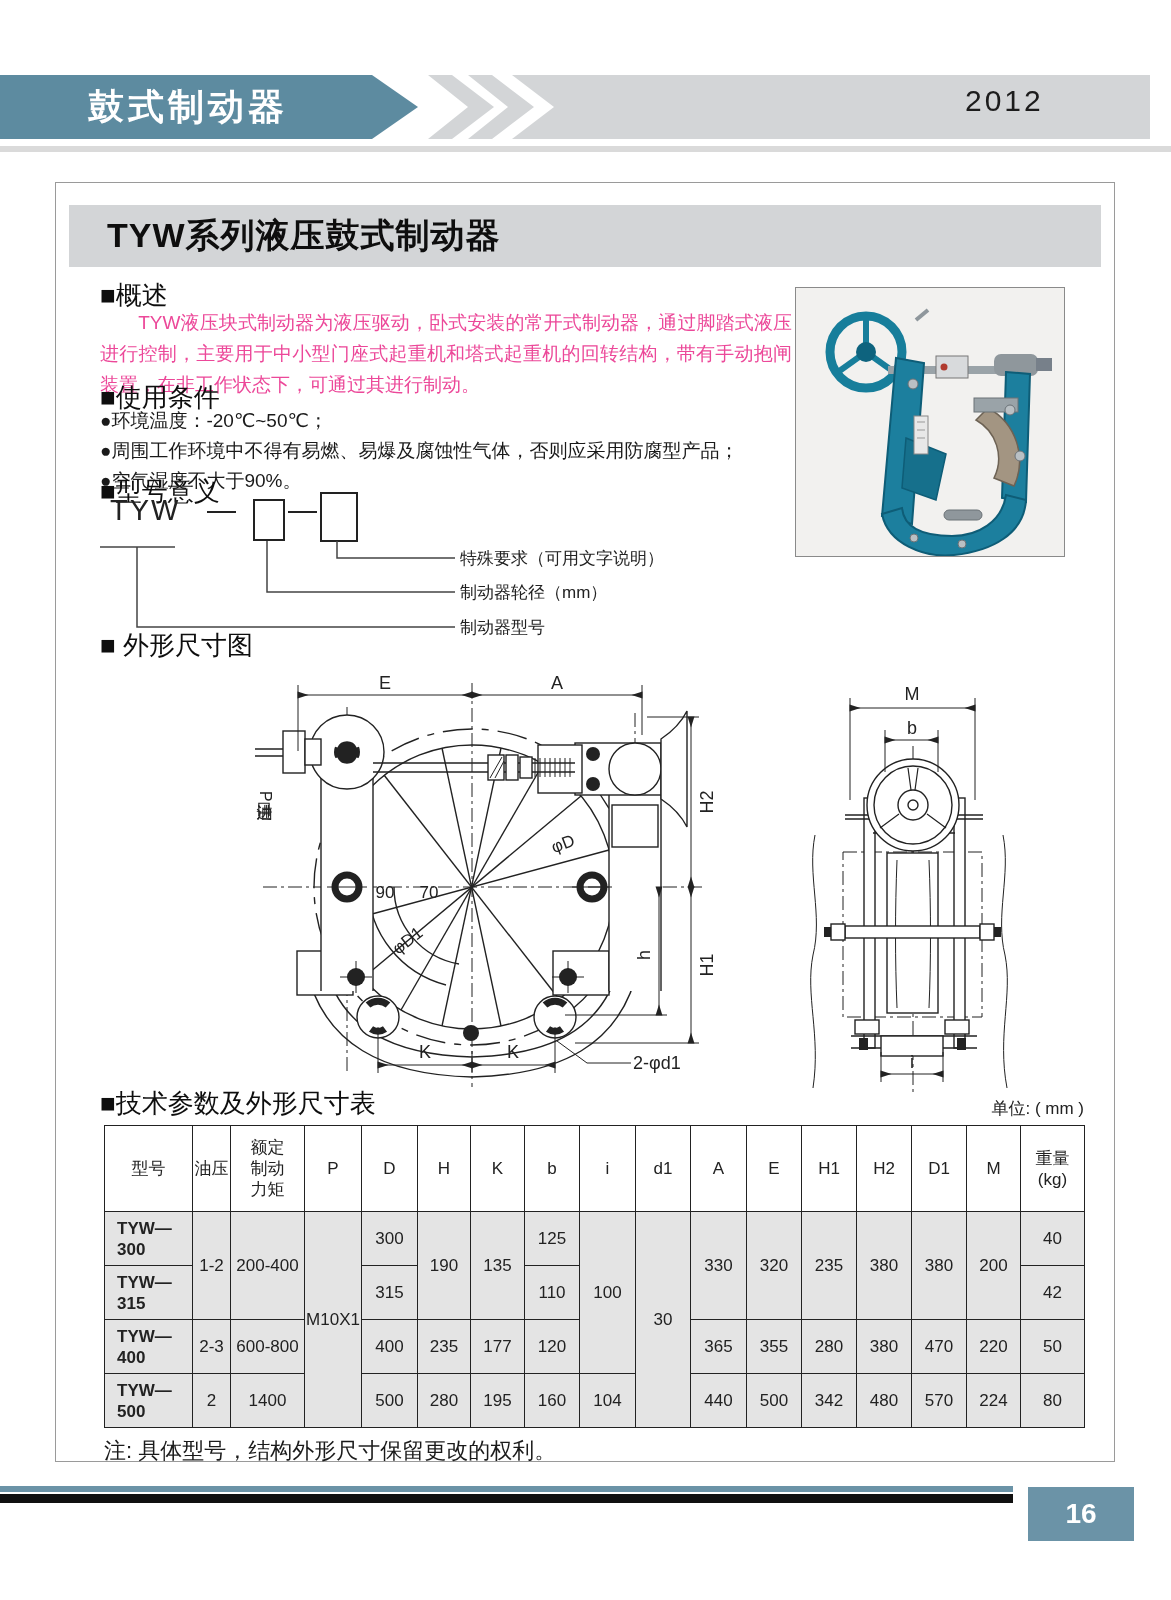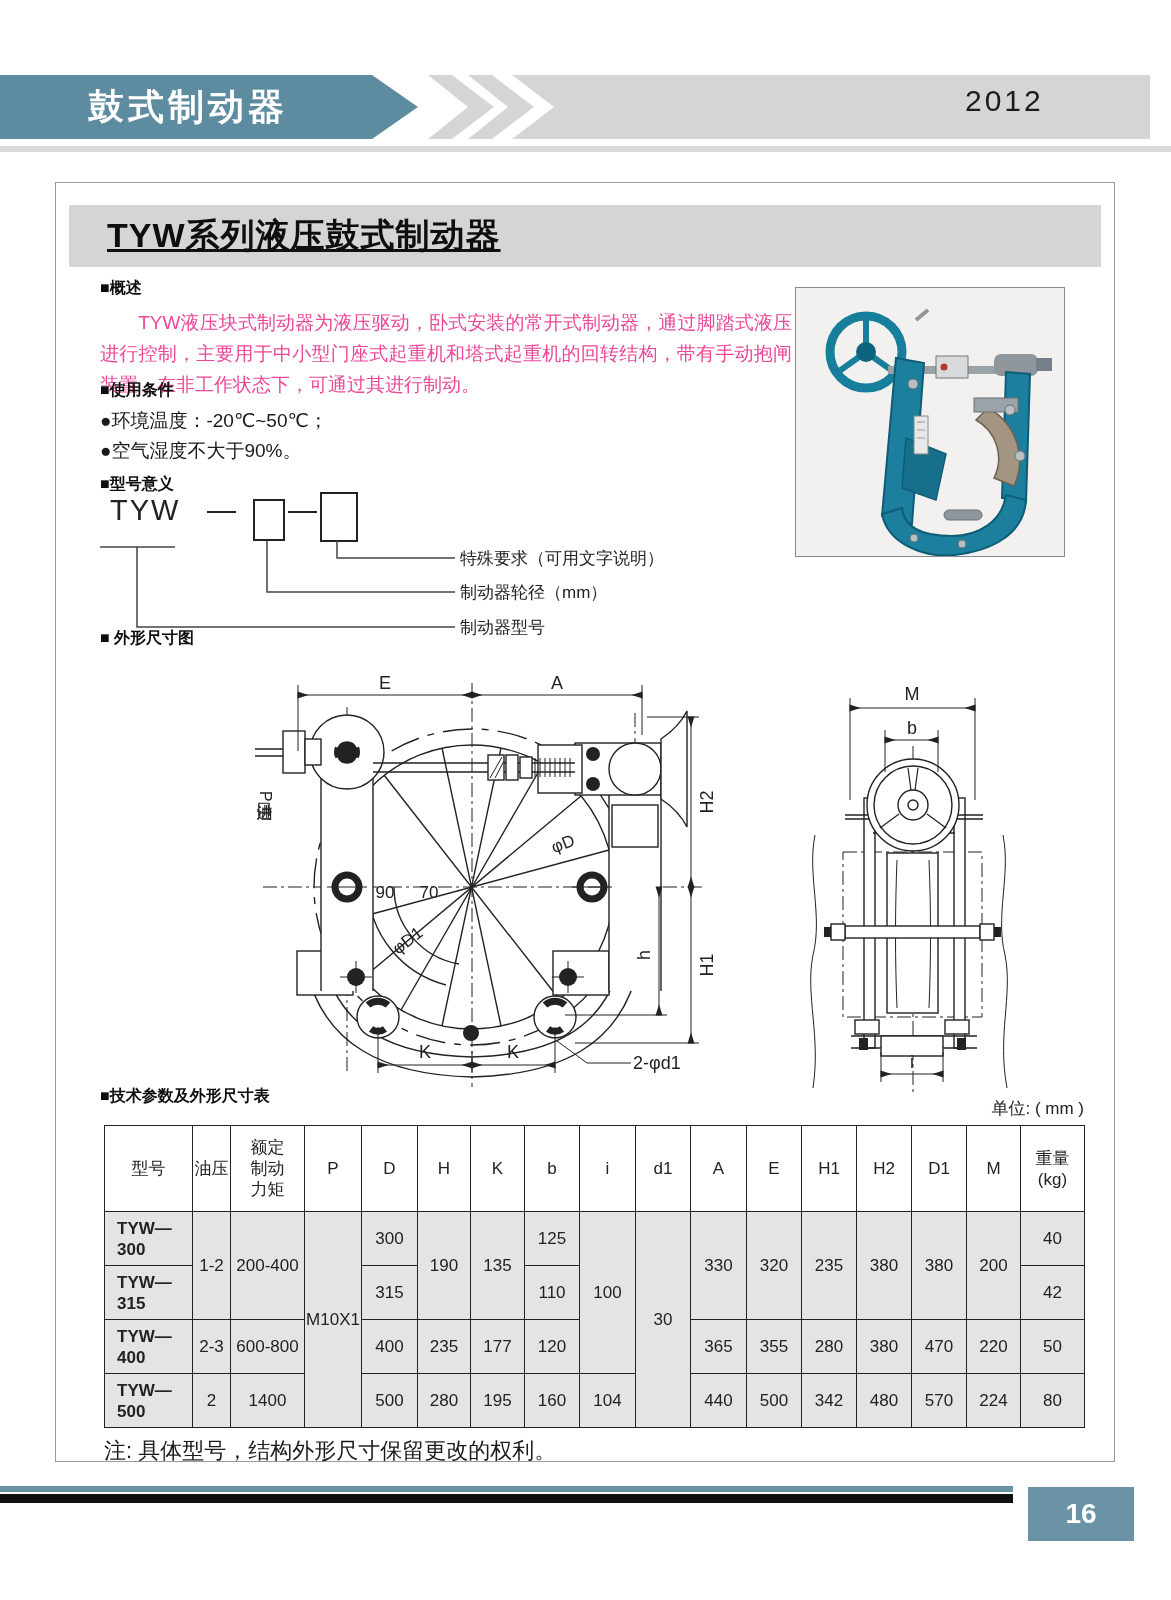--- a/index.html
+++ b/index.html
@@ -14,24 +14,24 @@
     color:#fff;font-size:36px;font-weight:bold;letter-spacing:4px;}
   .chev{top:75px;width:66px;height:64px;background:#d3d5d7;
     clip-path:polygon(0 0,24px 0,66px 32px,24px 64px,0 64px,40px 32px);}
   .banner-gray{left:512px;top:75px;width:638px;height:64px;background:#d3d5d7;
     clip-path:polygon(0 0,638px 0,638px 64px,0 64px,42px 32px);}
   .year{left:965px;top:84px;width:130px;font-size:30px;letter-spacing:3px;color:#1c1c1c;}
   .under-line{left:0;top:146px;width:1171px;height:6px;background:#dadada;}
 
   
   .content-border{left:55px;top:182px;width:1058px;height:1278px;border:1px solid #9a9a9a;background:#fff;}
-  .title-bar{left:69px;top:205px;width:1032px;height:62px;background:#d3d5d7;display:flex;align-items:center;text-decoration:underline;}
+  .title-bar{left:69px;top:205px;width:1032px;height:62px;background:#d3d5d7;display:flex;align-items:center;}
   .title-bar span{font-size:34px;font-weight:bold;color:#0e0e0e;padding-left:38px;letter-spacing:1px;}
 
-  .sec-h{font-size:16px;font-weight:bold;color:#0e0e0e;}
+  .sec-h{font-size:26px;font-weight:normal;color:#0e0e0e;}
   .body-text{font-size:19px;line-height:31px;color:#ec4899;text-align:justify;}
   .bullet-list div{font-size:19px;line-height:30px;color:#1a1a1a;}
 
   .tyw-code{font-size:29px;color:#222;letter-spacing:2px;margin-left:12px;}
   .model-dash{font-size:29px;color:#222;}
   .model-box{border:2.5px solid #222;background:#fff;}
   .model-label{font-size:17px;color:#222;}
 
   .unit-label{font-size:17px;color:#222;text-align:right;}
   .note-text{font-size:22px;color:#1a1a1a;}
@@ -74,20 +74,21 @@
   <div class="a title-bar">
     <span>TYW系列液压鼓式制动器</span>
   </div>
 
   <div class="a sec-h" style="left:100px;top:278px">■概述</div>
   <div class="a body-text" style="left:100px;top:307px;width:692px">　　TYW液压块式制动器为液压驱动，卧式安装的常开式制动器，通过脚踏式液压进行控制，主要用于中小型门座式起重机和塔式起重机的回转结构，带有手动抱闸装置，在非工作状态下，可通过其进行制动。</div>
 
   <div class="a sec-h" style="left:100px;top:380px">■使用条件</div>
   <div class="a bullet-list" style="left:100px;top:406px;width:700px">
     <div>●环境温度：-20℃~50℃；</div>
+    <div>●周围工作环境中不得有易燃、易爆及腐蚀性气体，否则应采用防腐型产品；</div>
     <div>●空气湿度不大于90%。</div>
   </div>
 
   <div class="a sec-h" style="left:100px;top:474px">■型号意义</div>
   <div class="a tyw-code" style="left:98px;top:494px">TYW</div>
   <div class="a model-dash" style="left:207px;top:494px">—</div>
   <div class="a model-dash" style="left:288px;top:494px">—</div>
   <div class="a model-box" style="left:253px;top:499px;width:28px;height:38px"></div>
   <div class="a model-box" style="left:320px;top:492px;width:34px;height:46px"></div>
   <svg class="a" style="left:95px;top:485px" width="620" height="165" viewBox="0 0 620 165">

